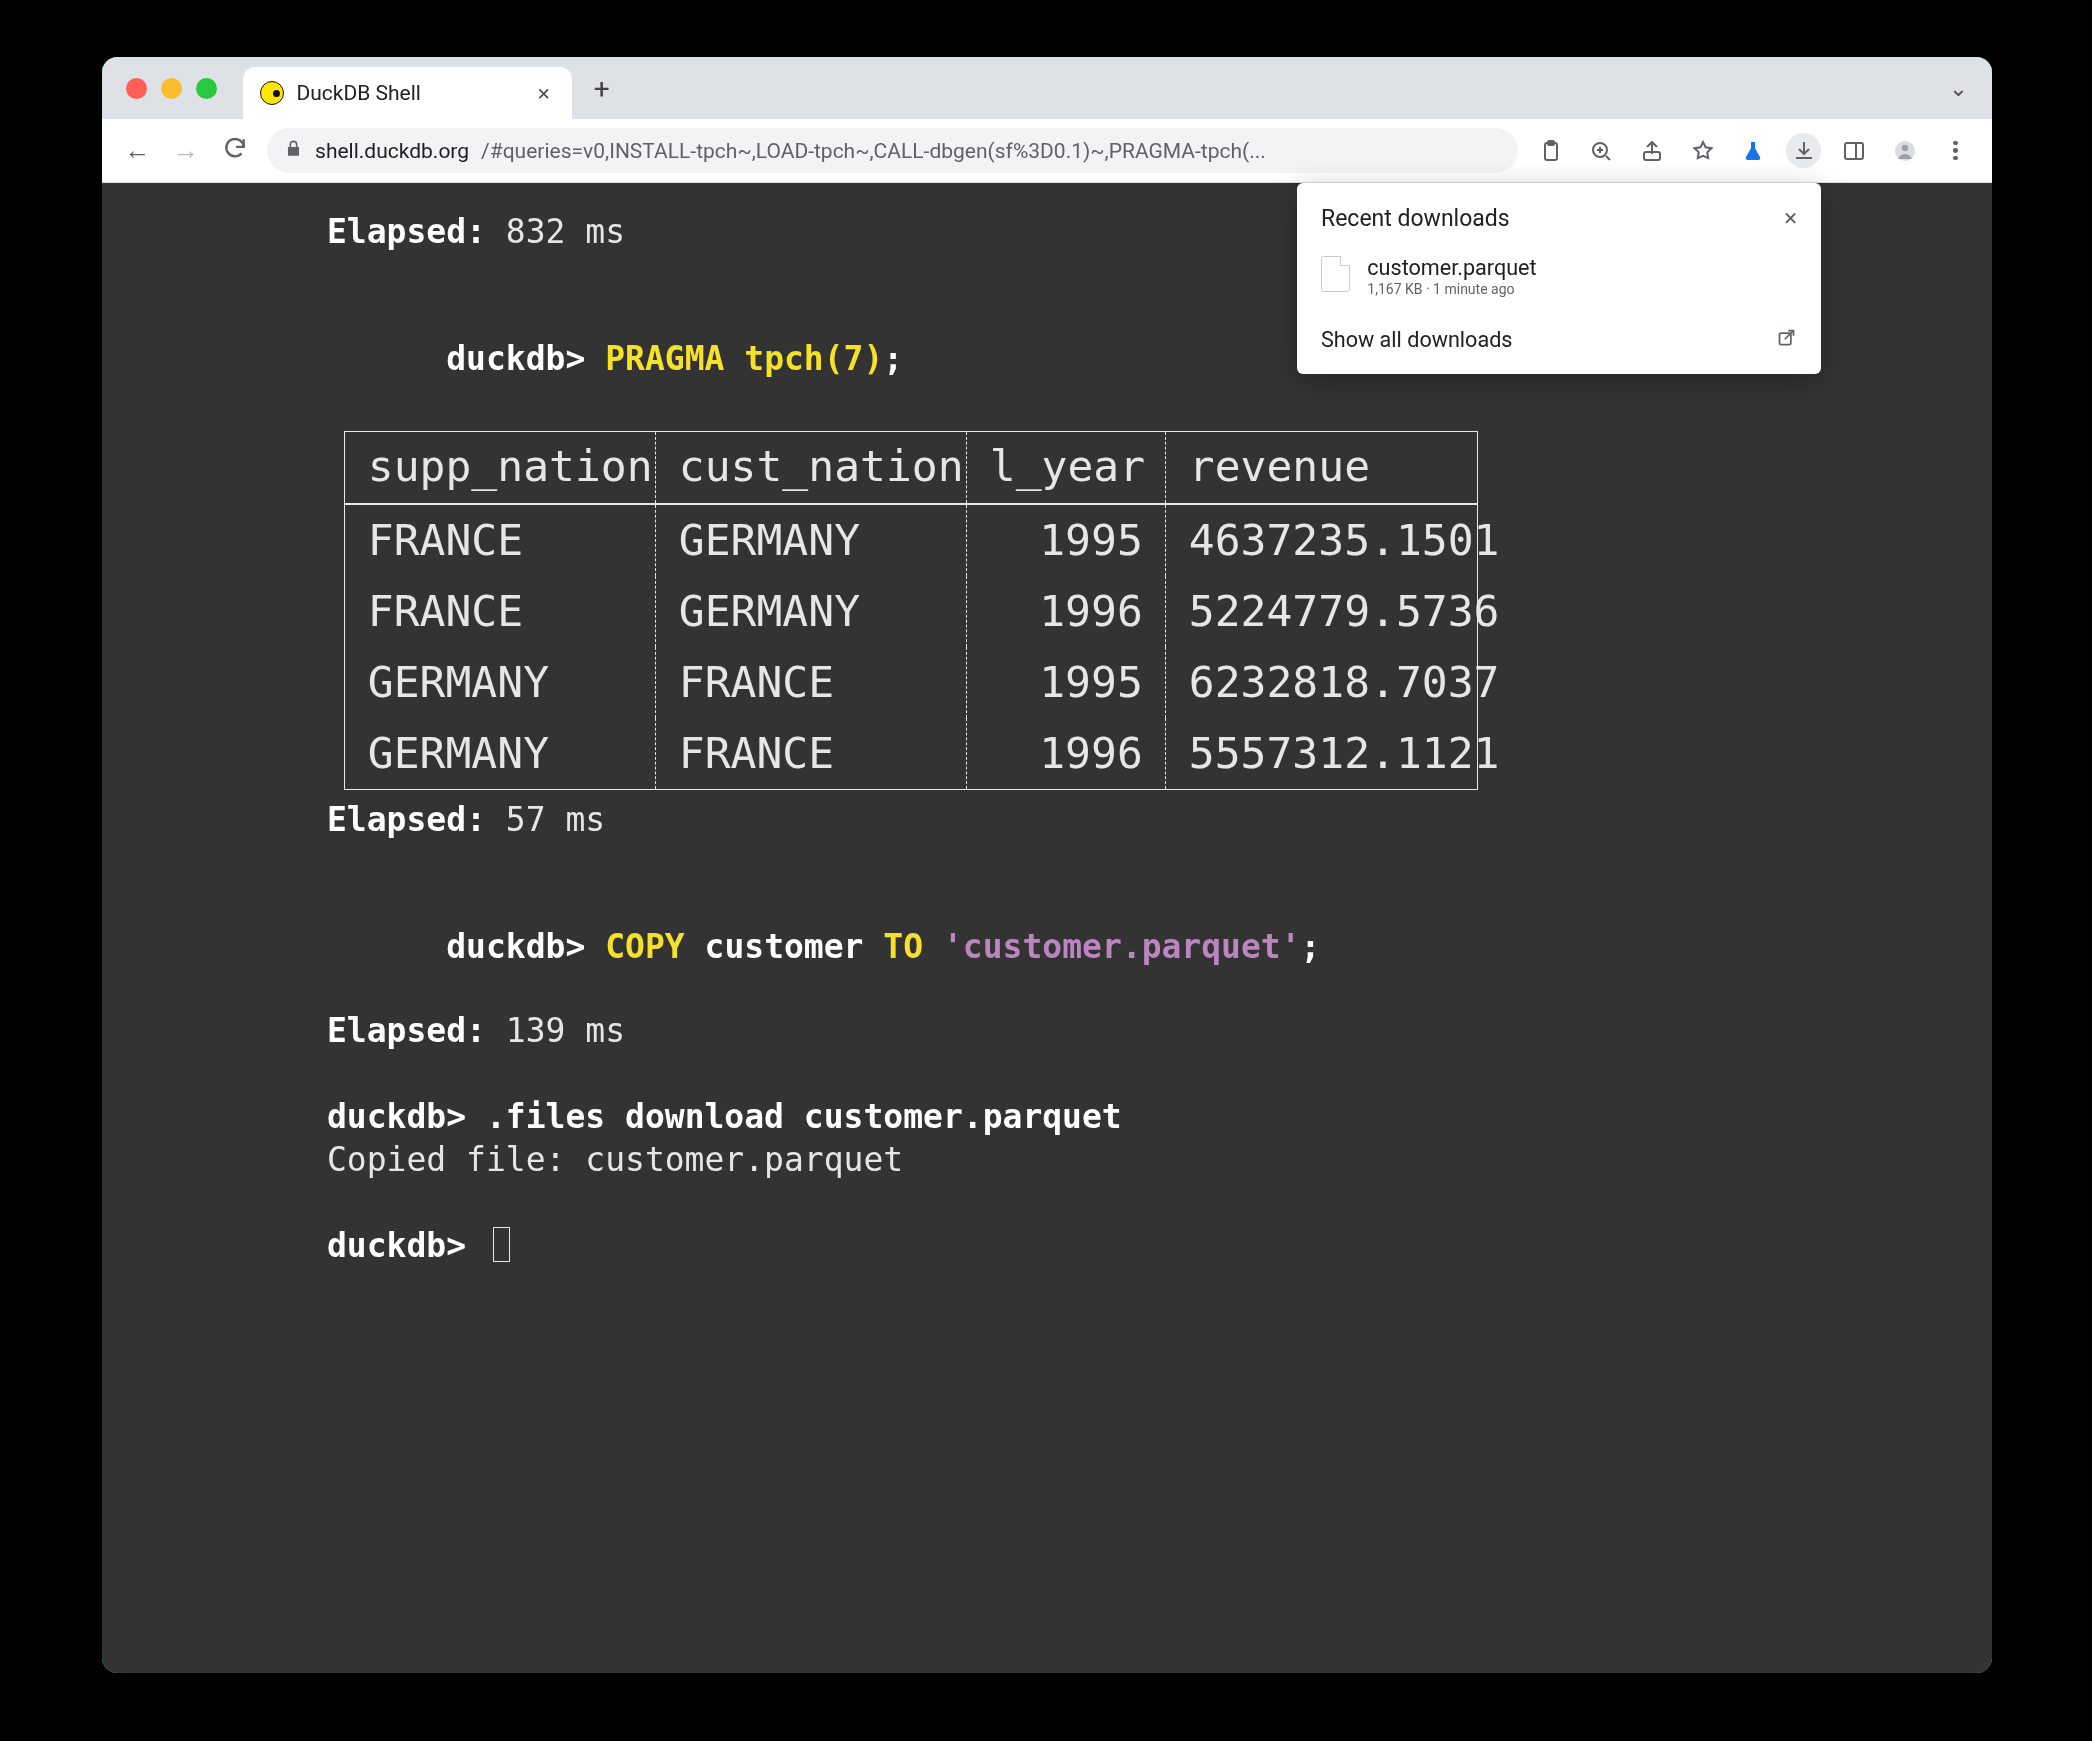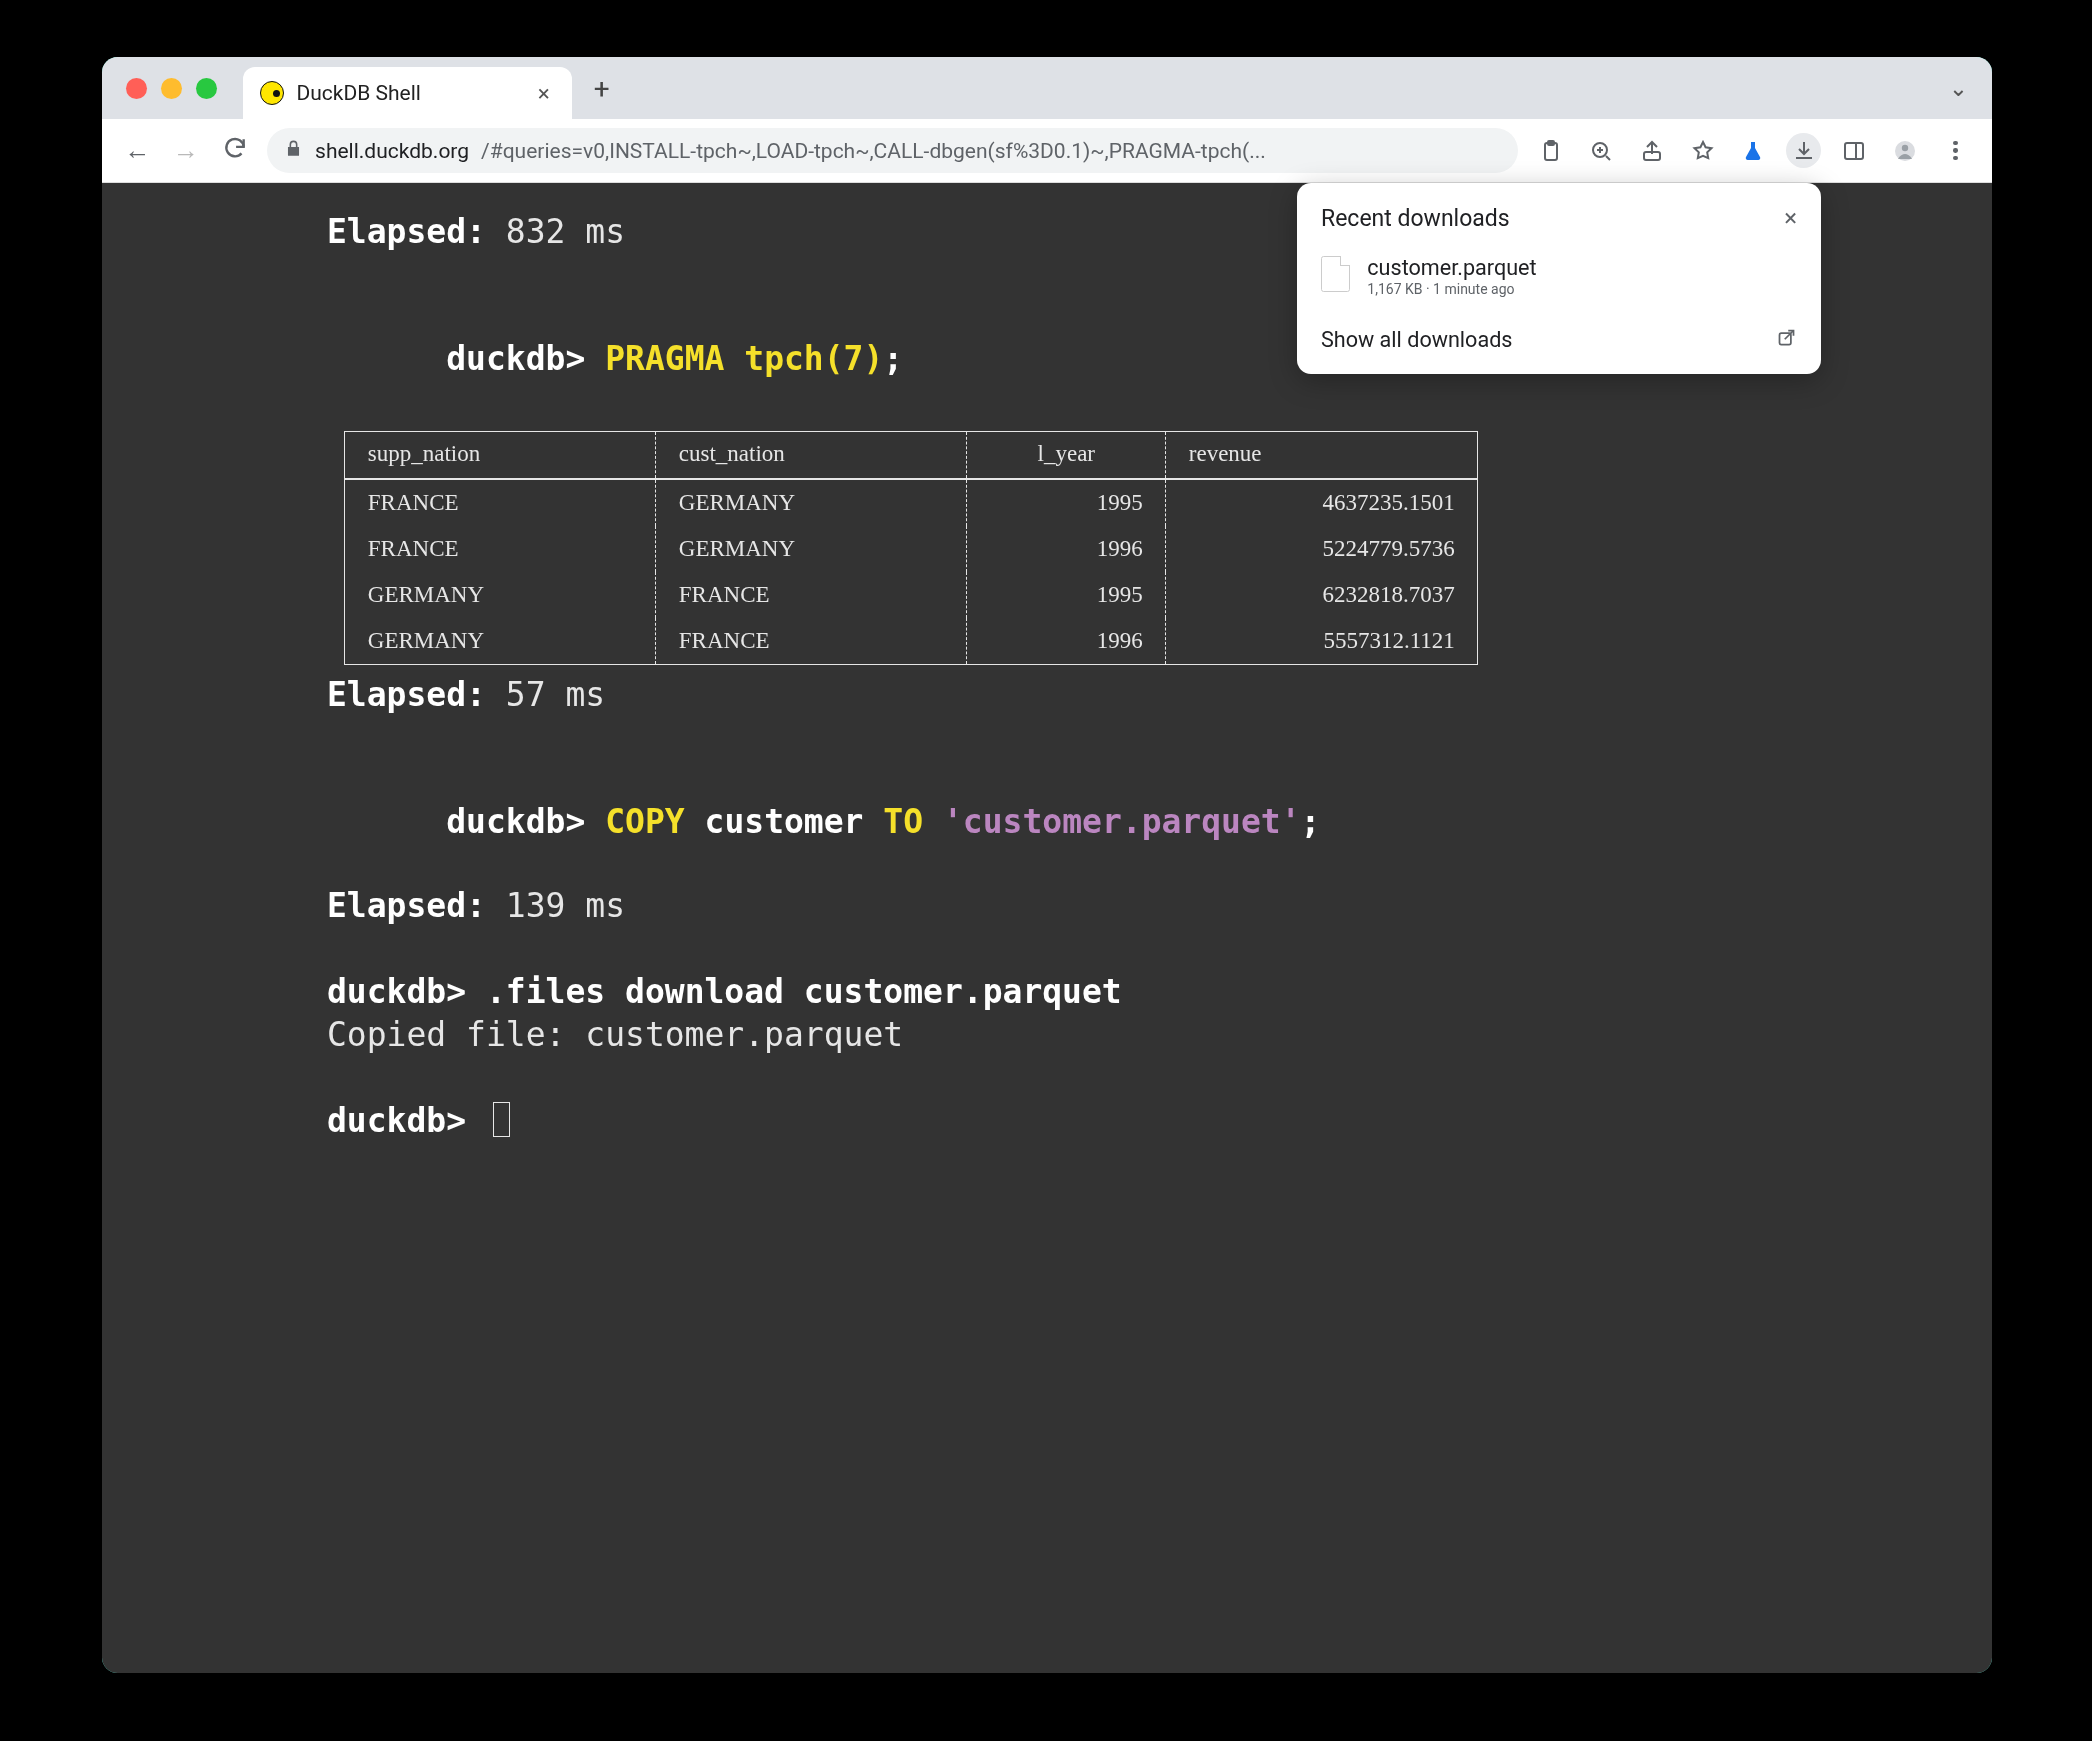--- a/index.html
+++ b/index.html
@@ -84,21 +84,21 @@
   .tbicon { width:35px; height:35px; display:flex; align-items:center; justify-content:center; border-radius:50%;}
   .tbicon svg { width:24px; height:24px; fill:none; stroke:#5f6368; stroke-width:2;}
   .tbicon.active { background:#e8eaed;}
   .tbicon.flask svg path { fill:#1a73e8; stroke:none;}
   .dots { font-size: 22.5px; color:#5f6368; letter-spacing: 0; line-height: 0.4; display:flex; flex-direction:column; gap:3.5px; align-items:center;}
   .dots span{width:4.3px;height:4.3px;background:#5f6368;border-radius:50%;}
   
   .dlpopup {
     position:absolute; right: 171px; top: 126px;
     width: 524px; background:#fff;
-    border-radius: 14px;
+    border-radius: 6px;
     box-shadow: 0 7px 28px rgba(0,0,0,0.28);
     z-index: 50;
     font-size: 21.6px; color:#202124;
     padding-bottom: 5.2px;
   }
   .dl-head { display:flex; align-items:center; padding: 21px 24px 15.6px; }
   .dl-head .ttl { font-size: 23px; }
   .dl-head .x { margin-left:auto; font-size:24px; color:#5f6368;}
   .dl-item { display:flex; gap:17.3px; padding: 7px 24px 14px; align-items:flex-start;}
   .dl-fileicon { width:29px; height:36px; background:#fff; border:0.9px solid #ccc; border-radius:2.6px; position:relative; flex-shrink:0; margin-top:1.7px;}
@@ -123,22 +123,21 @@
   .kw-yellow { color:#f5e02a; font-weight:700;}
   .kw-purple { color:#bb86c0; font-weight:700;}
   .line { white-space: pre; margin: 1.7px 0;}
   
   .atable { margin: 8.6px 0 7px 17.3px; border: 1.7px solid #e6e6e6; display:inline-block;}
   .atable .row { display:flex;}
   .atable .cell {
     padding: 8.6px 22.5px;
     border-right: 1.7px dashed #e6e6e6;
     white-space: pre;
-    font-size: 23px;
-    font-family: Liberation Serif, serif;
+    font-size: 43px;
   }
   .atable .cell:last-child{ border-right:none;}
   .atable .hdrsep { border-bottom: 1.7px solid #e6e6e6;}
   .atable .hdrsep2 { border-top: 1.7px solid #e6e6e6; height:1.7px;}
   .atable.sm .cell{ padding: 8.6px 19px;}
   .num { text-align:right; display:block;}
   .cursor {
     display:inline-block; width: 17.3px; height: 35px;
     border: 1.7px solid #e6e6e6; margin-left: 7px; vertical-align: -5.2px;
   }

